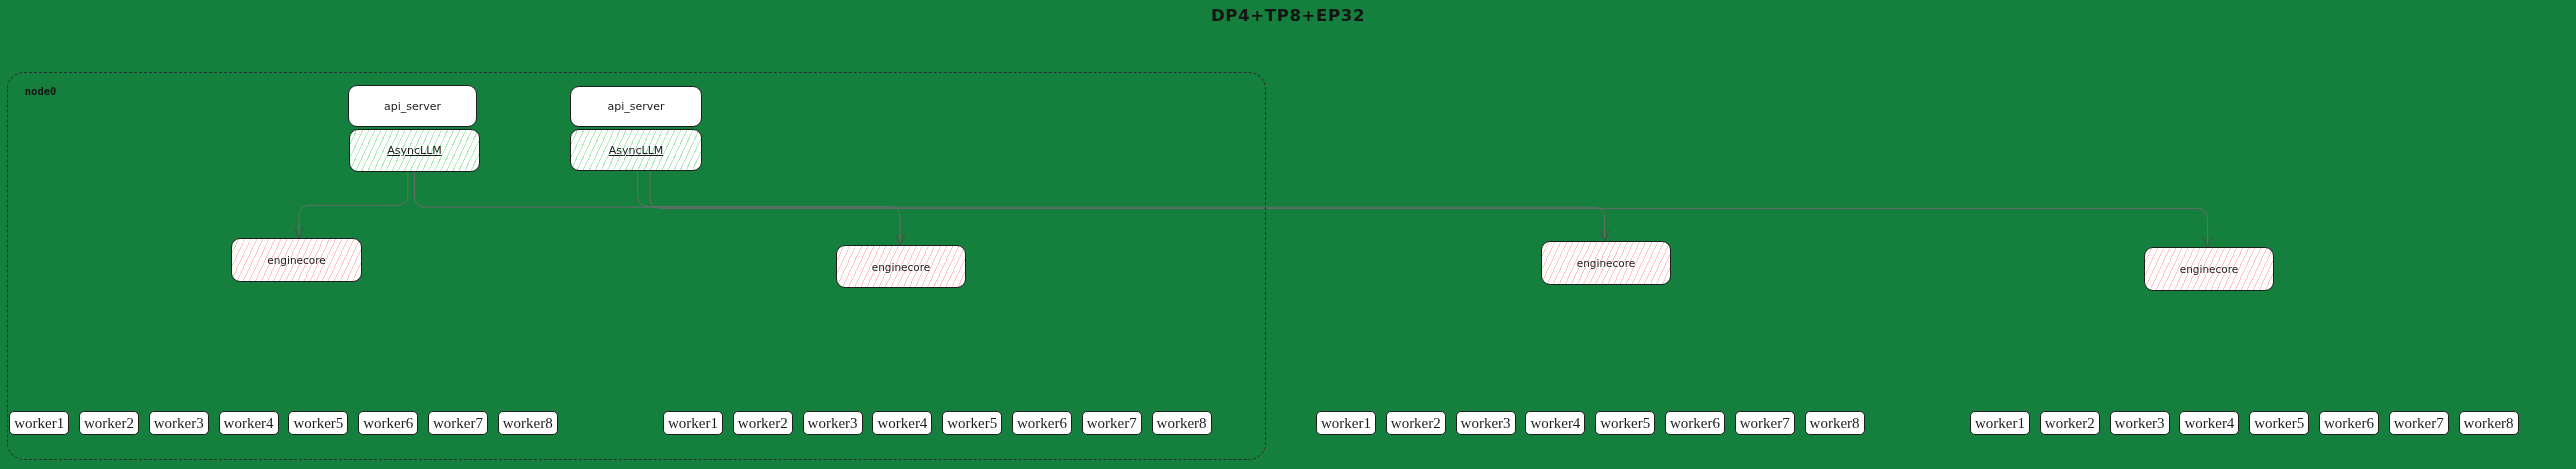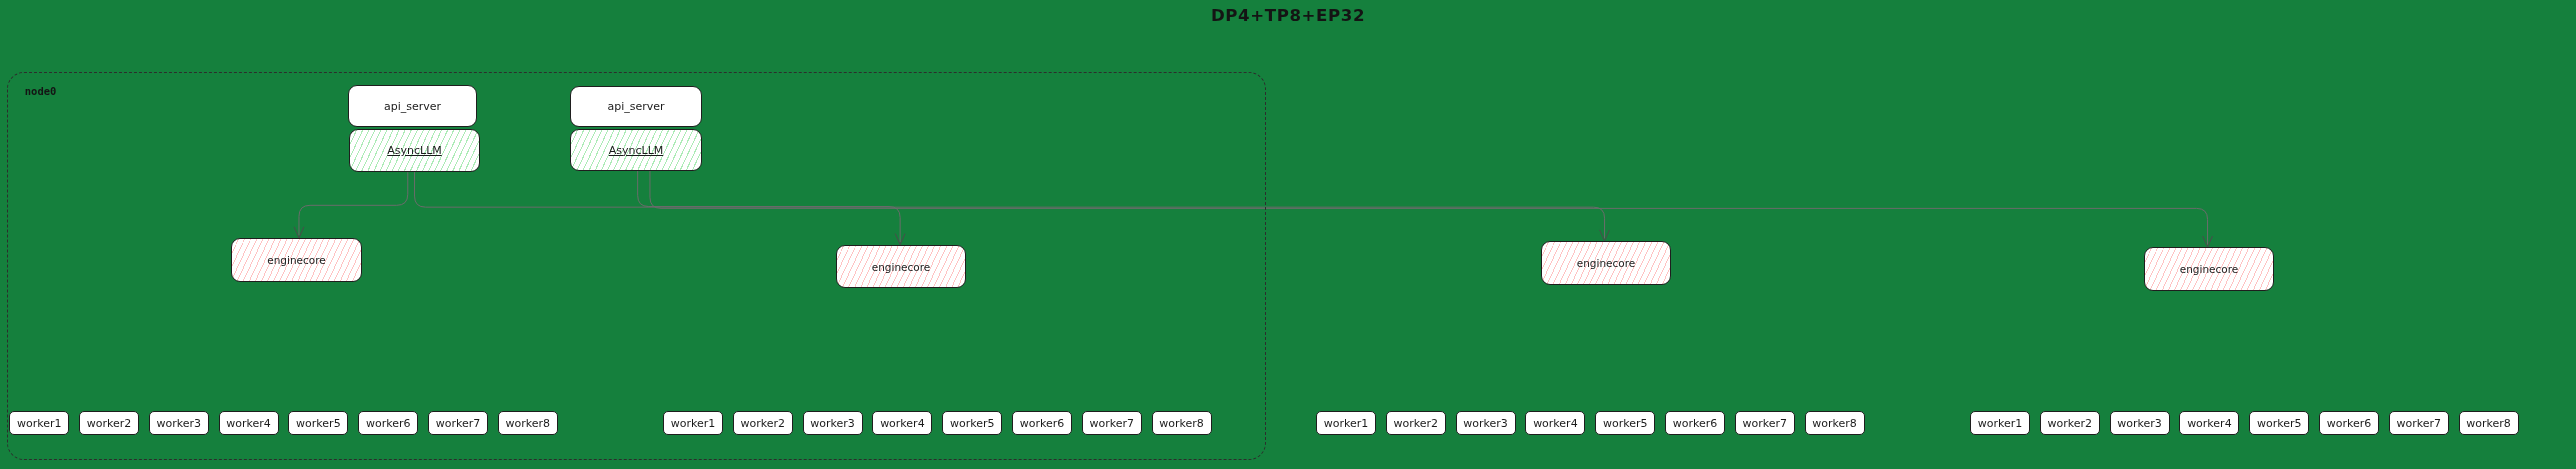--- a/index.html
+++ b/index.html
@@ -67,22 +67,22 @@
   }
   #wg1{left:9.2px;}
   #wg2{left:663px;}
   #wg3{left:1316px;}
   #wg4{left:1970px;}
   .worker{
     width:60px;height:24px;
     border:1.2px solid #1e1e1e;border-radius:5px;
     background:#ffffff;
     display:flex;align-items:center;justify-content:center;
-    font-size:11px;color:#1b1b1b;
-    box-sizing:border-box;flex:none;
+    font-size:15px;color:#1b1b1b;
+    box-sizing:border-box;flex:none;font-family:Liberation Serif, serif;
   }
   #wires{position:absolute;left:0;top:0;pointer-events:none;}
   .wire{stroke:#6b6b6b;stroke-width:1.6;fill:none;}
   .wire-dark{stroke:#4a4a4a;stroke-width:1.6;fill:none;}
 </style>
 </head>
 <body>
 
 <div id="canvas">
 

